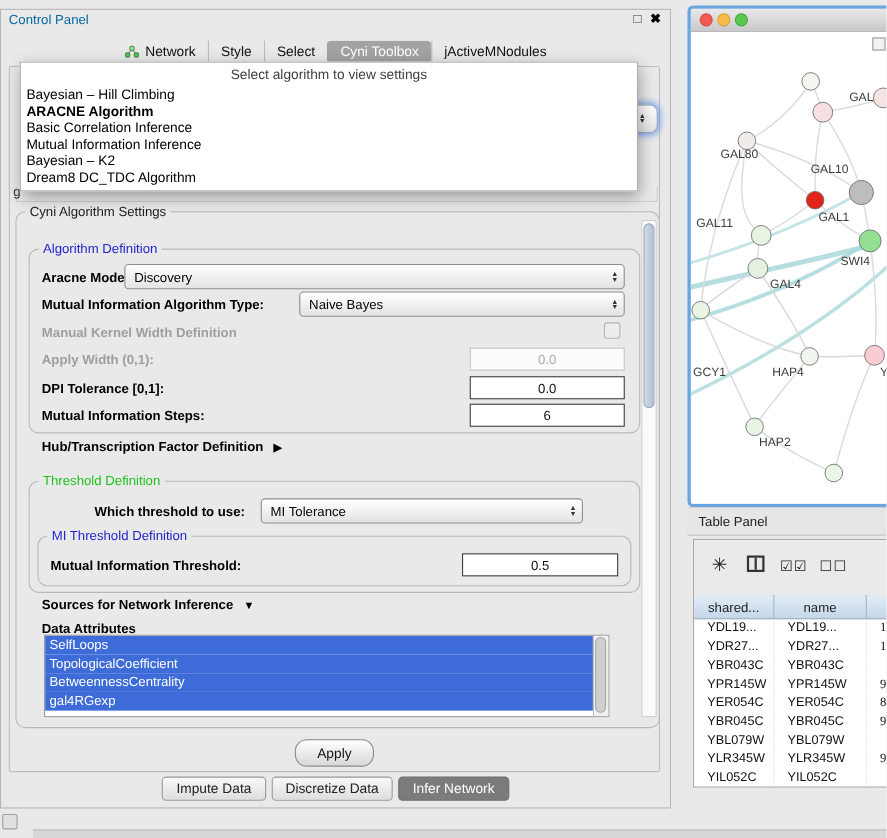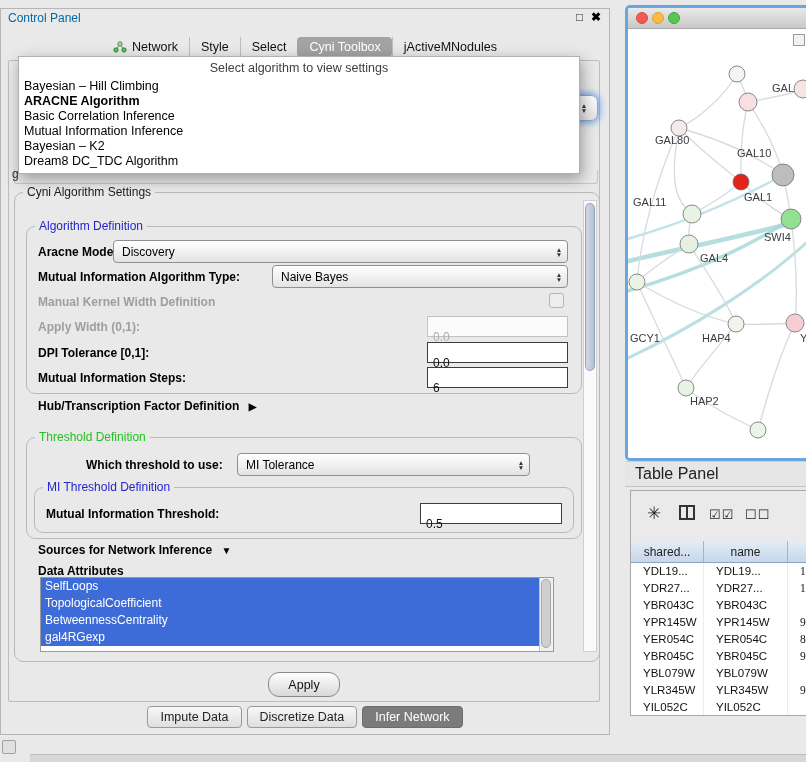--- a/index.html
+++ b/index.html
@@ -44,21 +44,21 @@
 
   .lbl{position:absolute;font-size:12px;font-weight:bold;color:#000;white-space:nowrap;}
   .lbl.disabled{color:#9e9e9e;}
 
   .combo{position:absolute;height:23px;border:1px solid #8f8f8f;border-radius:4px;
          background:linear-gradient(#ffffff,#e3e3e3);display:flex;align-items:center;box-sizing:border-box;}
   .combo .cval{flex:1;padding-left:8px;font-size:12px;color:#000;}
   .carrows{width:16px;display:flex;flex-direction:column;align-items:center;justify-content:center;line-height:5px;font-size:6.5px;color:#333;}
 
   .field{position:absolute;height:21px;box-sizing:border-box;border:1px solid #3c3c3c;background:#fff;
-         font-size:12px;text-align:left;padding:13px 5px 0 5px;}
+         font-size:12px;text-align:center;padding:3px 5px 0 5px;}
   .field.disabled{border-color:#c2c2c2;background:#fbfbfb;color:#ababab;}
 
   .checkbox{position:absolute;width:15px;height:15px;background:#ededed;border:1px solid #b5b5b5;border-radius:3px;box-sizing:border-box;}
 
   .tri{font-size:10px;color:#000;}
 
   
   .attr-list{left:40px;top:577px;width:514px;height:75px;background:#fff;border:1px solid #9a9a9a;overflow:hidden;box-sizing:border-box;}
   .attr-item{height:17px;line-height:17px;padding-left:4px;font-size:12px;color:#fff;background:#3d6bd7;white-space:nowrap;}
   .list-sb{left:539px;top:578px;width:14px;height:73px;background:#f0f0f0;border-left:1px solid #c2c2c2;box-sizing:border-box;}
@@ -84,21 +84,21 @@
   .light{position:absolute;top:4px;width:12px;height:12px;border-radius:50%;box-sizing:border-box;}
   .light.red{left:8px;background:#f15b51;border:1px solid #d94c42;}
   .light.yellow{left:24px;background:#f8bc46;border:1px solid #d9a334;}
   .light.green{left:40px;background:#58c64f;border:1px solid #3fa93c;}
   .net-canvas{position:absolute;left:0;top:21px;width:200px;height:429px;background:#fff;}
   .mini-box{position:absolute;left:165px;top:5px;width:12px;height:12px;border:1px solid #9a9a9a;background:#f2f2f2;box-sizing:border-box;}
 
   
   .tp-bar{left:625px;top:461px;width:181px;height:26px;background:#e6e6e6;border-top:1px solid #d0d0d0;border-bottom:1px solid #c2c2c2;
           display:flex;align-items:center;box-sizing:border-box;}
-  .tp-bar span{margin-left:10px;font-size:16px;color:#222;}
+  .tp-bar span{margin-left:10px;font-size:12px;color:#222;}
   .tp-win{left:630px;top:490px;width:176px;height:224px;background:#fff;border:1px solid #a8a8a8;overflow:hidden;box-sizing:content-box;}
   .tp-toolbar{position:absolute;left:0;top:0;width:100%;height:50px;background:#eaeaea;border-bottom:1px solid #c8c8c8;}
   .tp-gear{position:absolute;left:16px;top:12px;font-size:17px;color:#222;}
   .tp-colicon{position:absolute;left:48px;top:14px;width:16px;height:15px;border:2px solid #333;box-sizing:border-box;}
   .tp-colicon::after{content:"";position:absolute;left:5px;top:0;width:2px;height:100%;background:#333;}
   .tp-checks{position:absolute;left:78px;top:16px;font-size:13px;color:#222;letter-spacing:1px;}
   .tp-unchecks{position:absolute;left:114px;top:16px;font-size:13px;color:#222;letter-spacing:1px;}
   .thead{position:absolute;left:0;top:50px;width:100%;height:22px;display:flex;
          background:linear-gradient(#e3edf7,#c5d7ea);border-bottom:1px solid #8ea6bd;box-sizing:border-box;}
   .hcell{font-size:12px;color:#222;display:flex;align-items:center;justify-content:center;border-right:1px solid #9fb6cc;box-sizing:border-box;overflow:hidden;}

